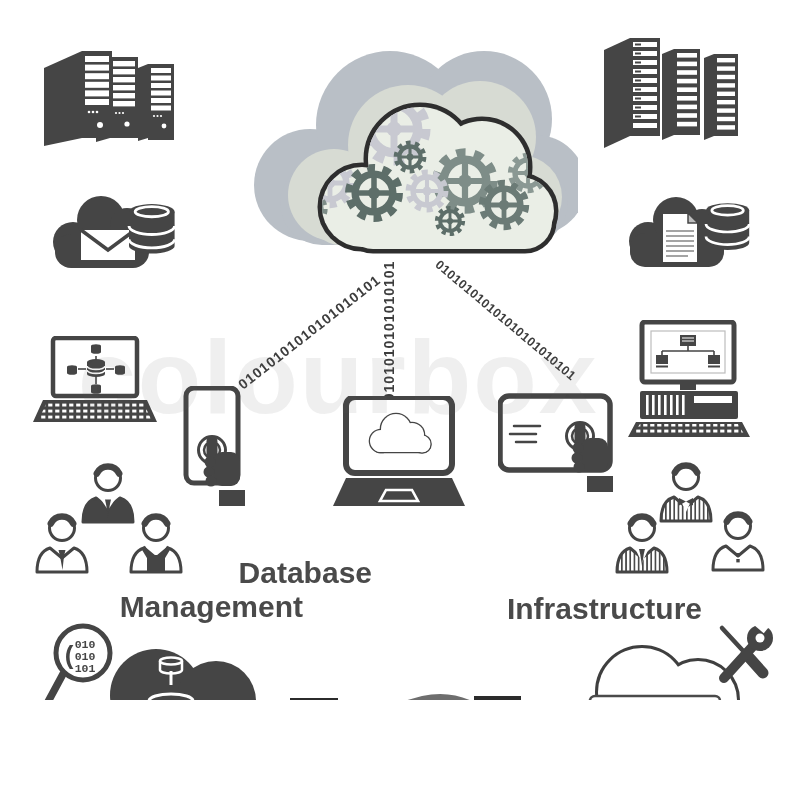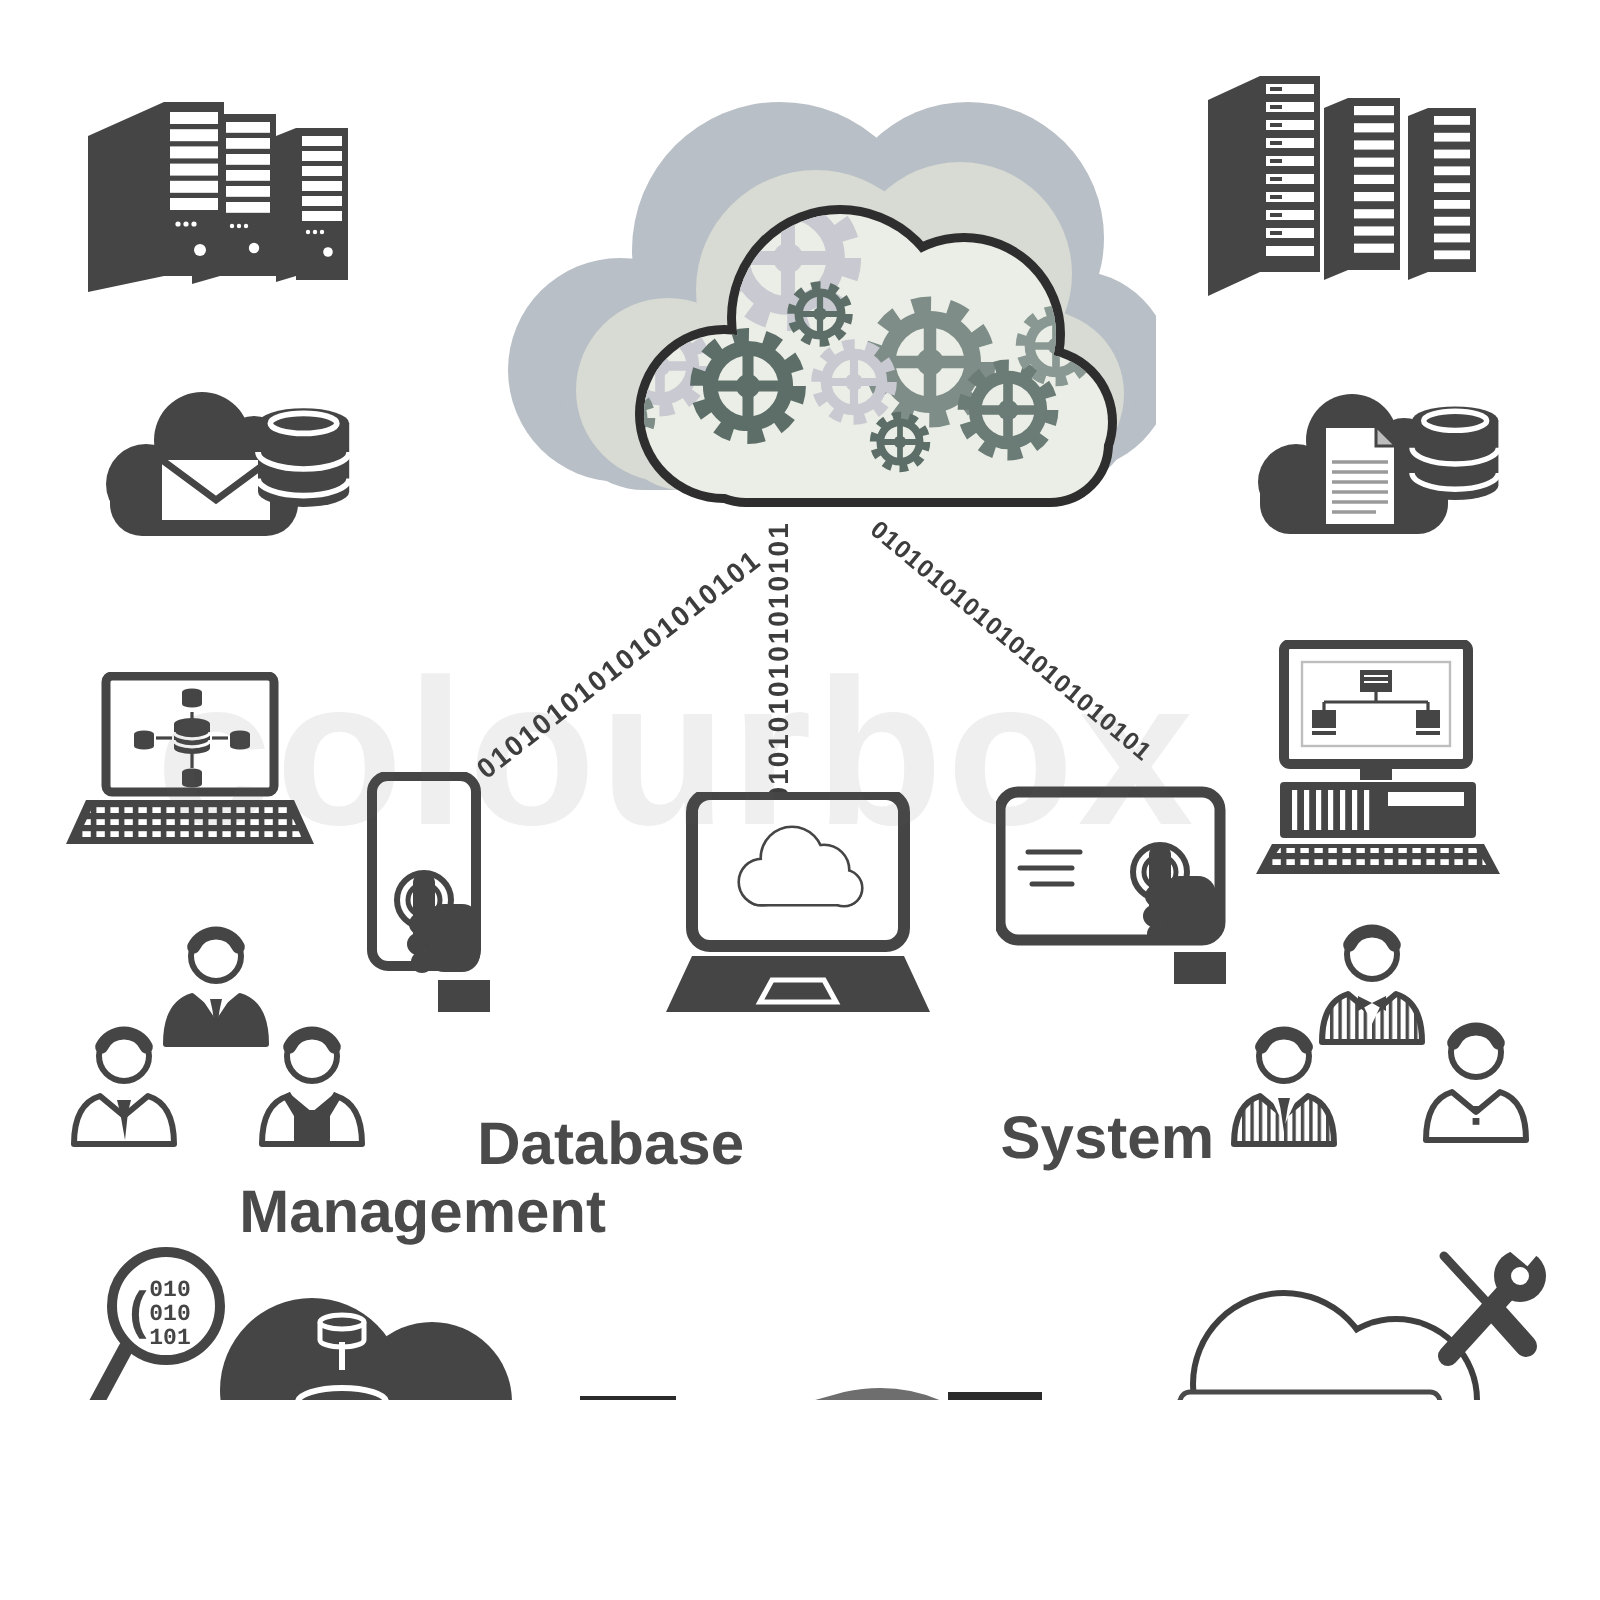--- a/index.html
+++ b/index.html
@@ -448,21 +448,21 @@
     <path d="M-11.2,-24.5 A12.5,12.5 0 0 1 11.2,-24.5" stroke="#454545" stroke-width="6.5" fill="none" stroke-linecap="round"></path>
     <path d="M-25,24 Q-25,4 -12,0 L0,10 L12,0 Q25,4 25,24 Z" fill="#ffffff" stroke="#454545" stroke-width="3" stroke-linejoin="round"></path>
     <rect x="-1.7" y="7" width="3.4" height="3.4" fill="#454545"></rect>
           <rect x="-1.7" y="13" width="3.4" height="3.4" fill="#454545"></rect>
   </g>
 </svg>
 </div>
 
 <div class="abs label" style="left:172px;top:556px;width:200px">Database</div>
 <div class="abs label" style="left:103px;top:590px;width:200px">Management</div>
-<div class="abs label" style="left:407px;top:553px;width:200px">System</div>
+<div class="abs label" style="left:502px;top:592px;width:200px">Infrastructure</div>
 
 <div class="abs" style="left:33px;top:620px;width:90px;height:105px">
 <svg viewBox="0 0 90 105">
   <circle cx="50" cy="33" r="27" fill="#ffffff" stroke="#454545" stroke-width="5"></circle>
   <g font-family="Liberation Mono, monospace" font-size="11.5" font-weight="bold" fill="#454545" text-anchor="middle">
     <text x="52" y="28">010</text>
     <text x="52" y="40">010</text>
     <text x="52" y="52">101</text>
   </g>
   <text x="36" y="44" font-size="26" font-weight="bold" fill="#454545" text-anchor="middle">(</text>

